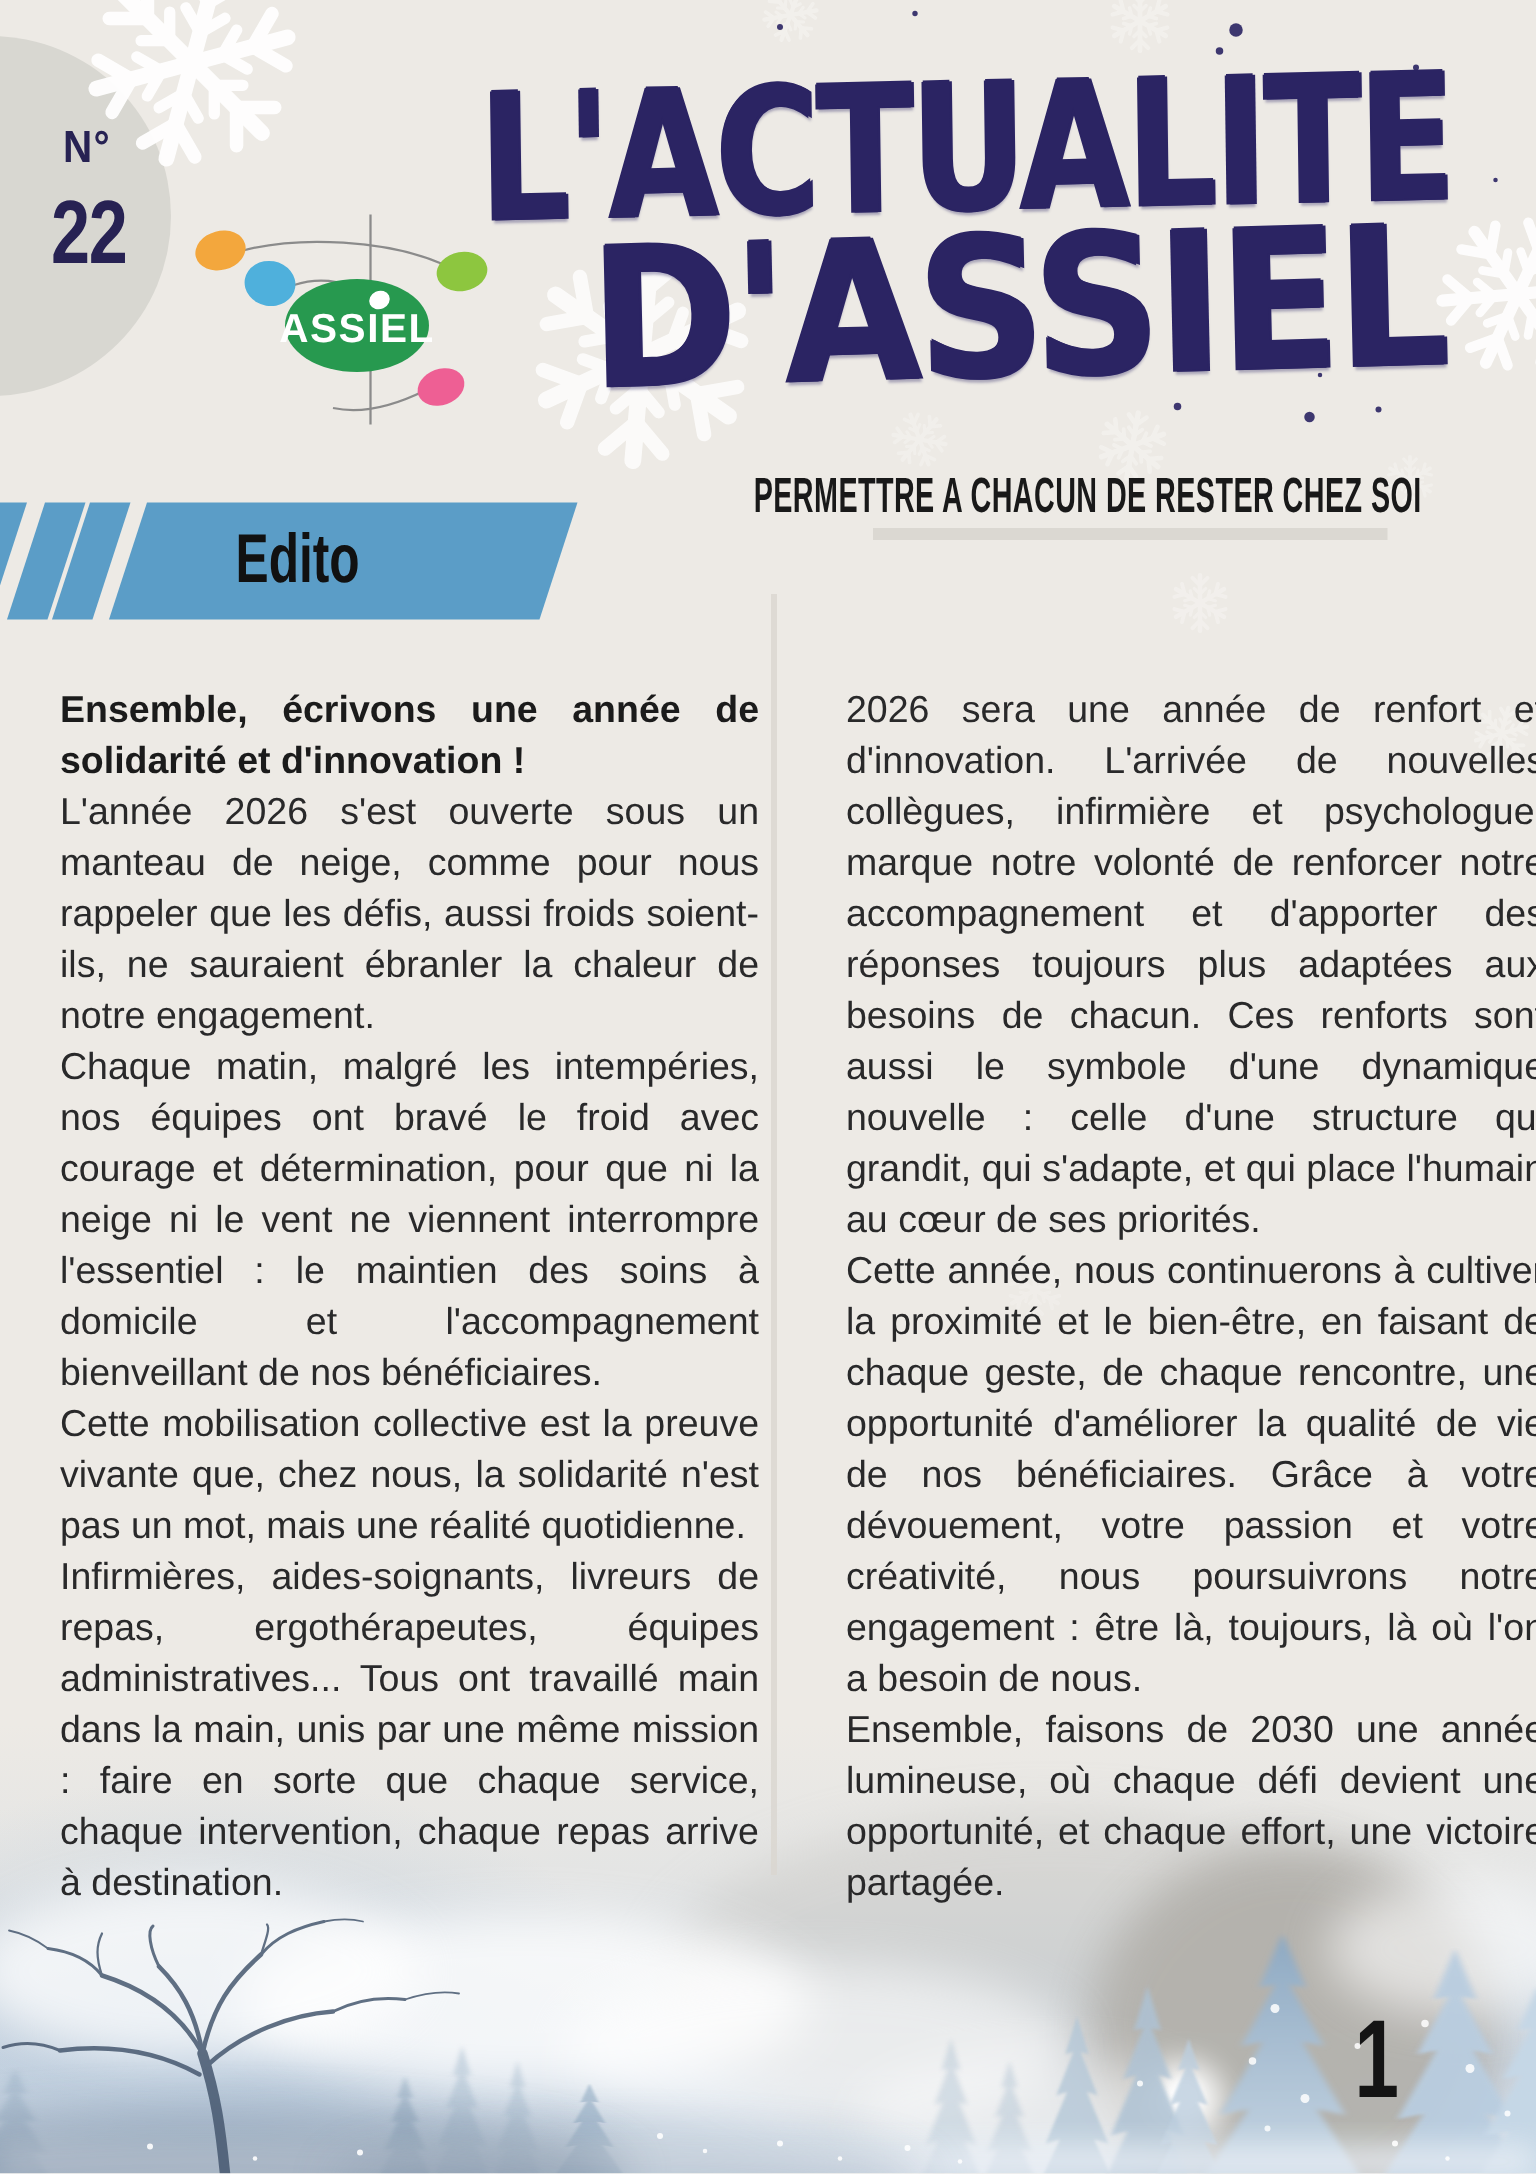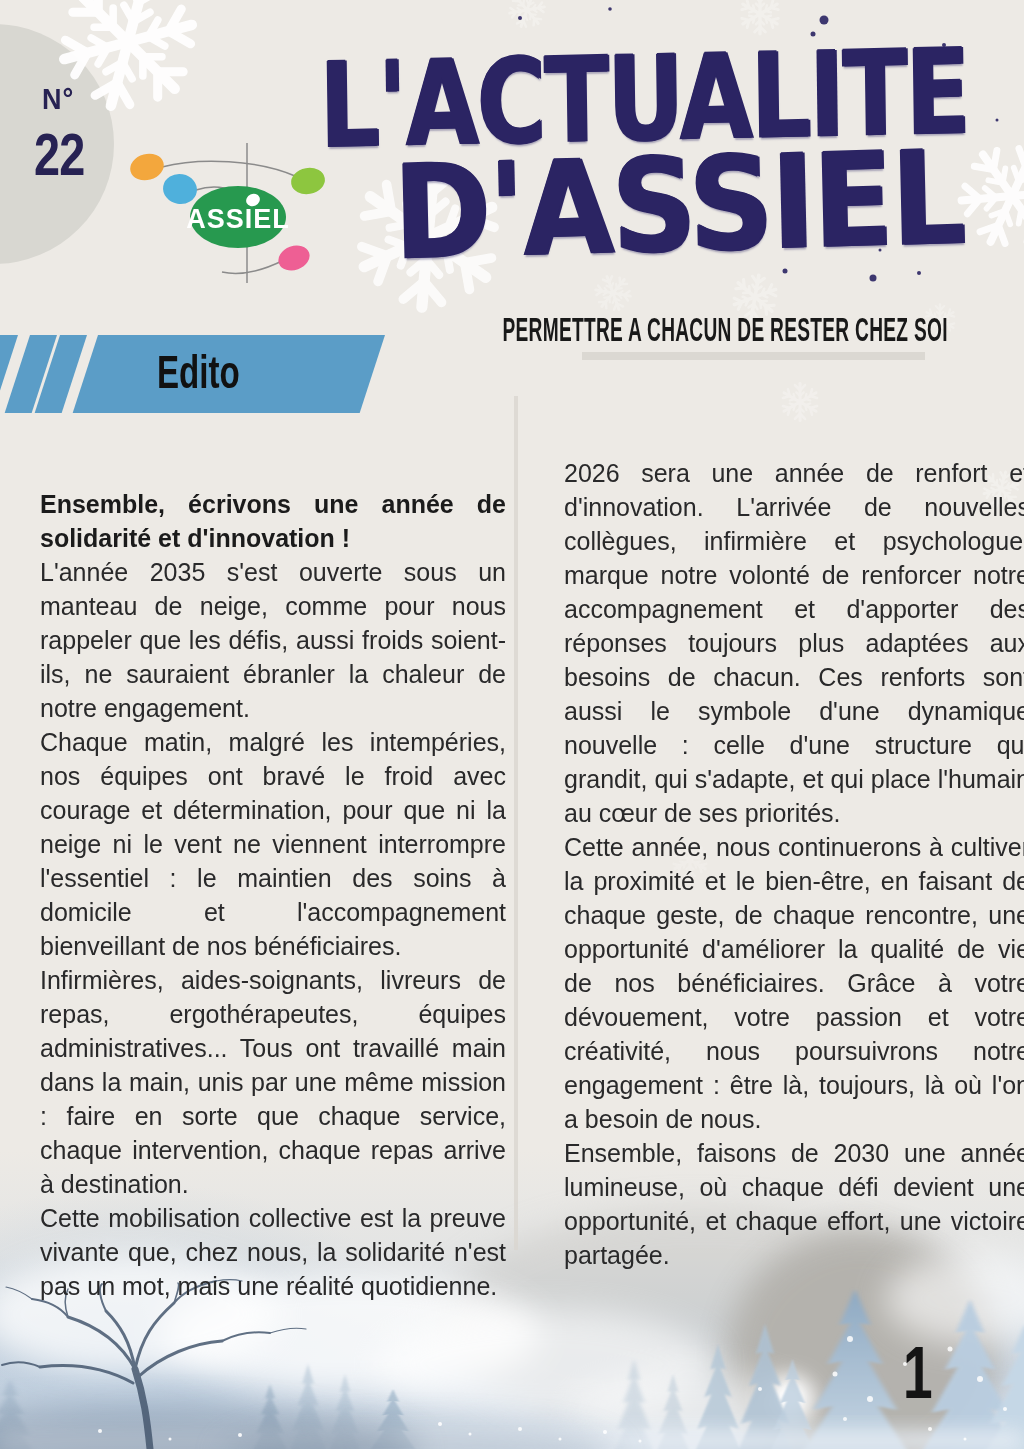--- a/index.html
+++ b/index.html
@@ -72,21 +72,21 @@
     color:#111111; transform:scaleX(.72); transform-origin:0 0;
   }
   
   .divider{position:absolute; left:514px; top:396px; width:4px; height:854px; background:#d9d6d0; opacity:.8; z-index:4;}
   .col{
     position:absolute; top:456px; width:466px; z-index:5;
     font-size:25px; line-height:34px; color:#29292a; text-align:justify;
   }
   .col p{margin:0; text-align-last:left;}
   .col-left{left:40px;} .col-right{left:564px;}
-  .col .lead{font-weight:bold; color:#1b1b1b;margin-top:31px;}
+  .col .lead{font-weight:bold; color:#1b1b1b;}
   
   .page-number{
     position:absolute; left:903px; top:1330px; z-index:6; font-size:74px; font-weight:bold;
     color:#141414; transform:scaleX(.72); transform-origin:0 0;
   }
 </style>
 </head>
 <body>
 
 <div class="page">
@@ -275,24 +275,24 @@
     <div class="stripe s2"></div>
     <div class="stripe s3"></div>
     <div class="banner"></div>
   </div>
   <div class="edito-label">Edito</div>
 
   <div class="divider"></div>
 
   <div class="col col-left">
     <p class="lead">Ensemble, écrivons une année de solidarité et d'innovation !</p>
-    <p>L'année 2035 s'est ouverte sous un manteau de neige, comme pour nous rappeler que les défis, aussi froids soient-ils, ne sauraient ébranler la chaleur de notre engagement.</p>
+    <p>L'année 2026 s'est ouverte sous un manteau de neige, comme pour nous rappeler que les défis, aussi froids soient-ils, ne sauraient ébranler la chaleur de notre engagement.</p>
     <p>Chaque matin, malgré les intempéries, nos équipes ont bravé le froid avec courage et détermination, pour que ni la neige ni le vent ne viennent interrompre l'essentiel : le maintien des soins à domicile et l'accompagnement bienveillant de nos bénéficiaires.</p>
+    <p>Cette mobilisation collective est la preuve vivante que, chez nous, la solidarité n'est pas un mot, mais une réalité quotidienne.</p>
     <p>Infirmières, aides-soignants, livreurs de repas, ergothérapeutes, équipes administratives... Tous ont travaillé main dans la main, unis par une même mission : faire en sorte que chaque service, chaque intervention, chaque repas arrive à destination.</p>
-    <p>Cette mobilisation collective est la preuve vivante que, chez nous, la solidarité n'est pas un mot, mais une réalité quotidienne.</p>
   </div>
 
   <div class="col col-right">
     <p>2026 sera une année de renfort et d'innovation. L'arrivée de nouvelles collègues, infirmière et psychologue, marque notre volonté de renforcer notre accompagnement et d'apporter des réponses toujours plus adaptées aux besoins de chacun. Ces renforts sont aussi le symbole d'une dynamique nouvelle : celle d'une structure qui grandit, qui s'adapte, et qui place l'humain au cœur de ses priorités.</p>
     <p>Cette année, nous continuerons à cultiver la proximité et le bien-être, en faisant de chaque geste, de chaque rencontre, une opportunité d'améliorer la qualité de vie de nos bénéficiaires. Grâce à votre dévouement, votre passion et votre créativité, nous poursuivrons notre engagement : être là, toujours, là où l'on a besoin de nous.</p>
     <p>Ensemble, faisons de 2030 une année lumineuse, où chaque défi devient une opportunité, et chaque effort, une victoire partagée.</p>
   </div>
 
   <div class="page-number">1</div>
 

